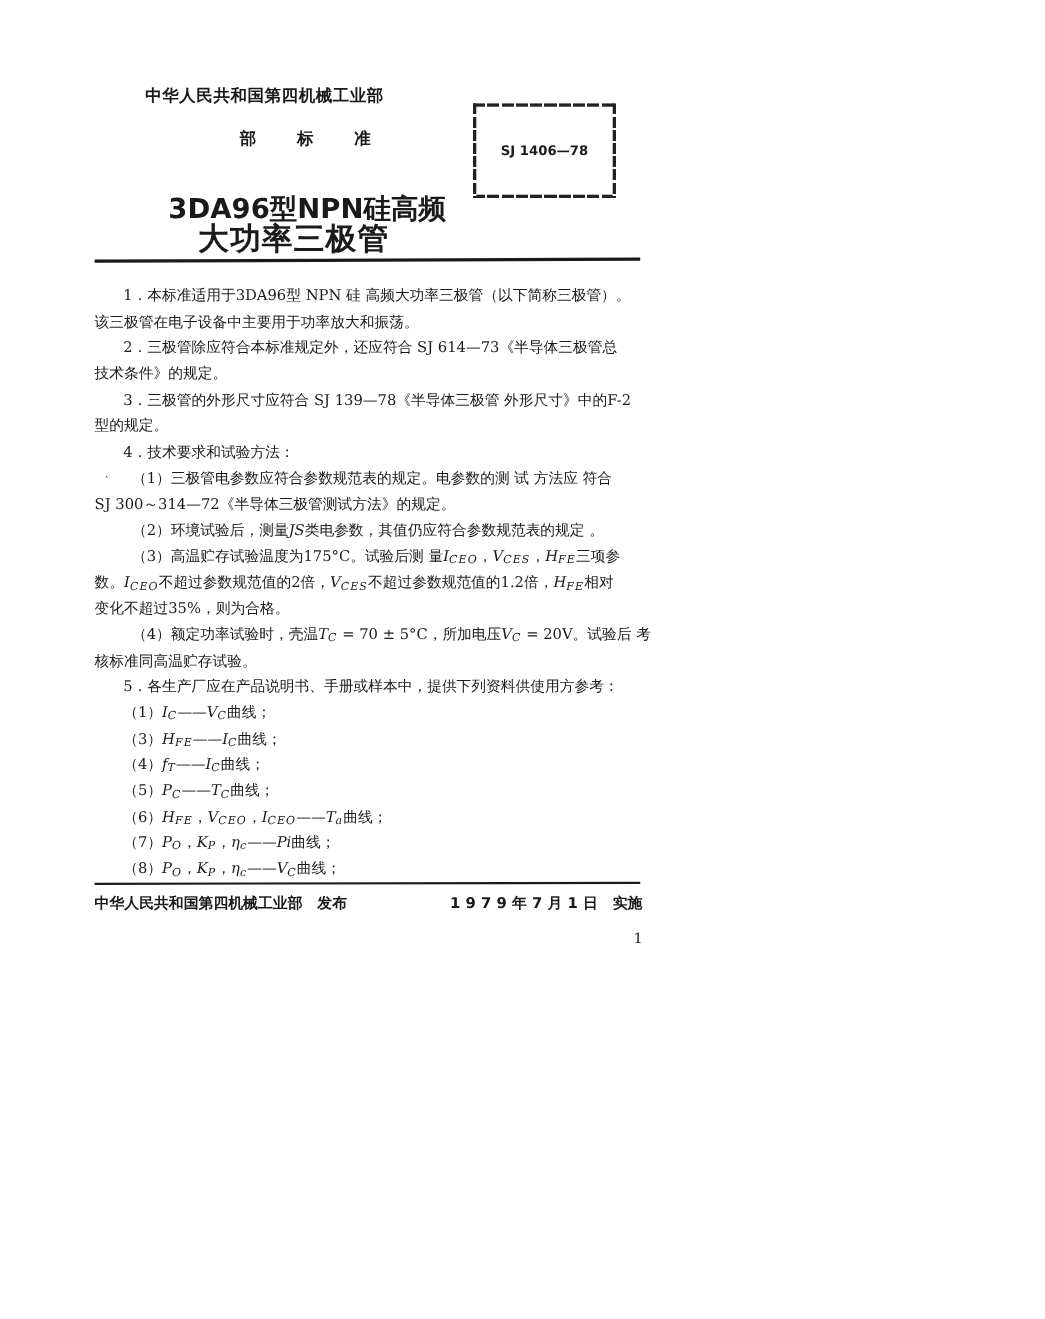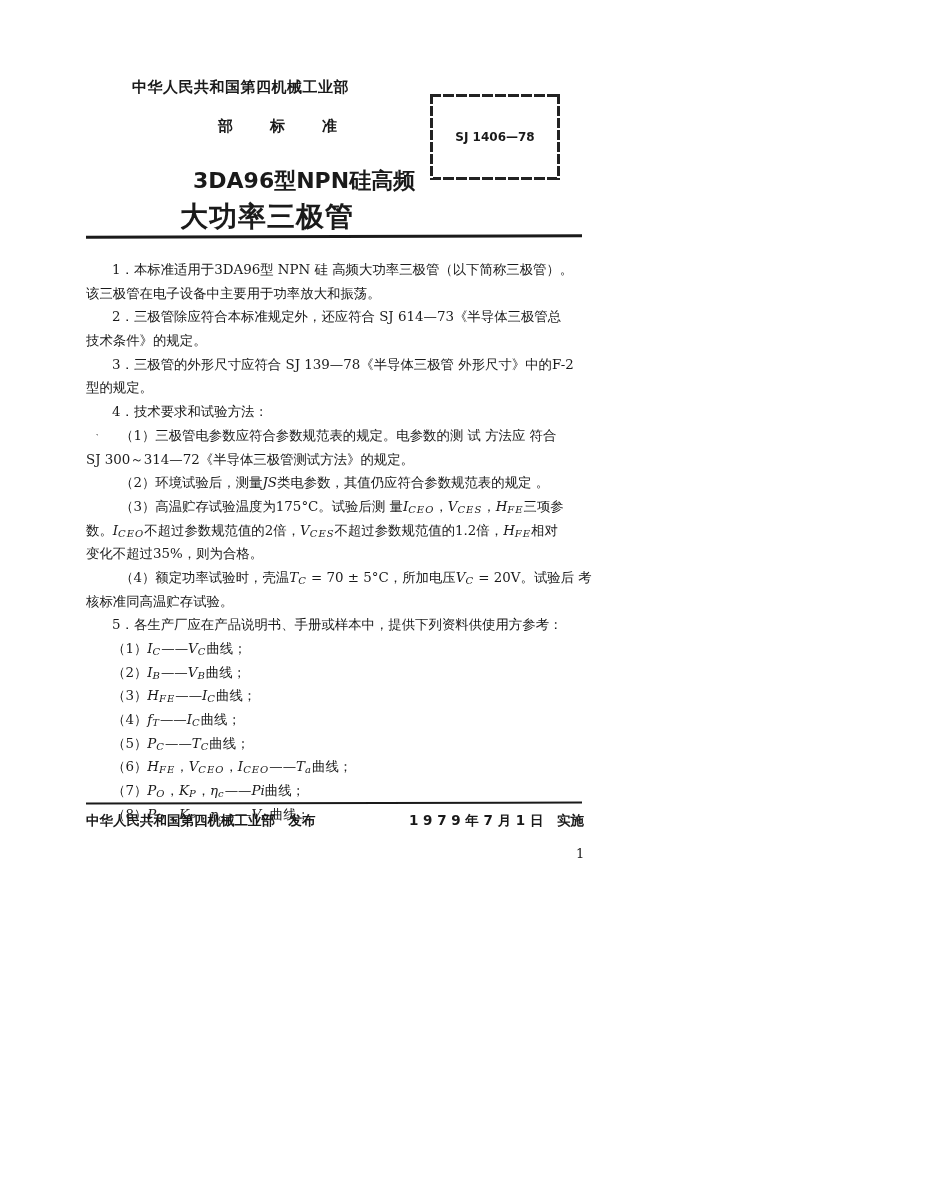--- a/index.html
+++ b/index.html
@@ -5,21 +5,21 @@
     html, body { margin: 0; padding: 0; background: #ffffff; }
     body { width: 950px; height: 1199px; position: relative; overflow: hidden; color: #1a1a1a; }
     .page { position: absolute; left: 0; top: 0; width: 950px; height: 1199px; }
     .sans { font-family: "DejaVu Sans", "Liberation Sans", sans-serif; font-weight: bold; }
     .serif { font-family: "DejaVu Serif", "Liberation Serif", serif; }
     .abs { position: absolute; white-space: nowrap; }
 
     .ministry { left: 132px; top: 78px; font-size: 15px; letter-spacing: 0.5px; }
     .std-type { left: 218px; top: 117px; font-size: 15px; letter-spacing: 0; }
     .std-type span { display: inline-block; width: 52px; }
-    .title1 { left: 153px; top: 166px; font-size: 22px; font-weight: bold; letter-spacing: 0; margin-left: 40px; }
+    .title1 { left: 153px; top: 173px; font-size: 25px; font-weight: bold; letter-spacing: 0; }
     .title2 { left: 180px; top: 198px; font-size: 28px; font-weight: bold; letter-spacing: 1px; }
 
     .code-box { position: absolute; left: 430px; top: 94px; width: 130px; height: 86px; }
     .code-box .edge-h { position: absolute; left: 0; right: 0; height: 3px;
       background: repeating-linear-gradient(90deg, #222 0 11px, #fff 11px 13px); }
     .code-box .edge-v { position: absolute; top: 0; bottom: 0; width: 3px;
       background: repeating-linear-gradient(180deg, #222 0 10px, #fff 10px 12px); }
     .code-box .code { position: absolute; left: 0; right: 0; top: 36px; text-align: center;
       font-size: 12px; font-weight: bold; }
 
@@ -92,23 +92,20 @@
       <span>（4）额定功率试验时，壳温</span><span class="i">T</span><span class="sub">C</span><span> = 70 ± 5°C，所加电压</span><span class="i">V</span><span class="sub">C</span><span> = 20V。试验后 考</span>
     </div>
     <div class="line">核标准同高温贮存试验。</div>
 
     <div class="line indent1">5．各生产厂应在产品说明书、手册或样本中，提供下列资料供使用方参考：</div>
 
     <div class="line indent1">
       <span>（1）</span><span class="i">I</span><span class="sub">C</span><span>——</span><span class="i">V</span><span class="sub">C</span><span>曲线；</span>
     </div>
     <div class="line indent1">
-      <span>（2）</span><span class="i">I</span><span class="sub">B</span><span>——</span><span class="i">V</span><span class="sub">B</span><span>曲线；</span>
-    </div>
-    <div class="line indent1">
       <span>（3）</span><span class="i">H</span><span class="sub">FE</span><span>——</span><span class="i">I</span><span class="sub">C</span><span>曲线；</span>
     </div>
     <div class="line indent1">
       <span>（4）</span><span class="i">f</span><span class="sub">T</span><span>——</span><span class="i">I</span><span class="sub">C</span><span>曲线；</span>
     </div>
     <div class="line indent1">
       <span>（5）</span><span class="i">P</span><span class="sub">C</span><span>——</span><span class="i">T</span><span class="sub">C</span><span>曲线；</span>
     </div>
     <div class="line indent1">
       <span>（6）</span><span class="i">H</span><span class="sub">FE</span><span>，</span><span class="i">V</span><span class="sub">CEO</span><span>，</span><span class="i">I</span><span class="sub">CEO</span><span>——</span><span class="i">T</span><span class="sub">a</span><span>曲线；</span>

